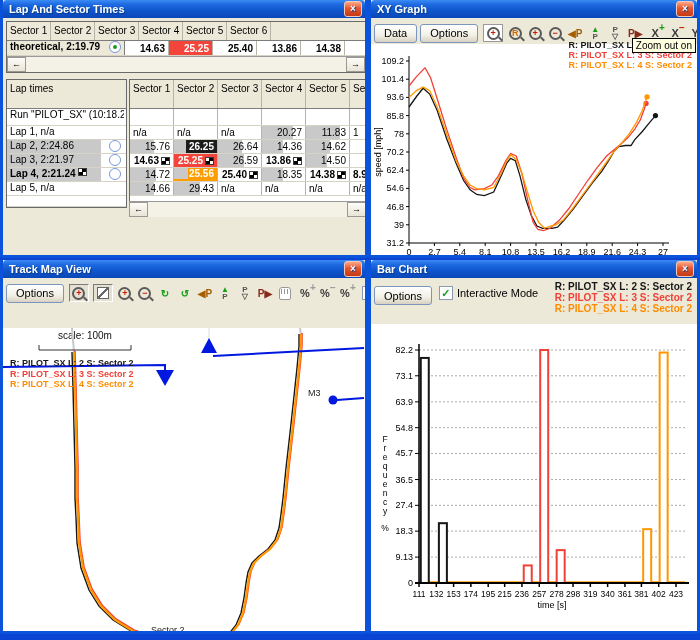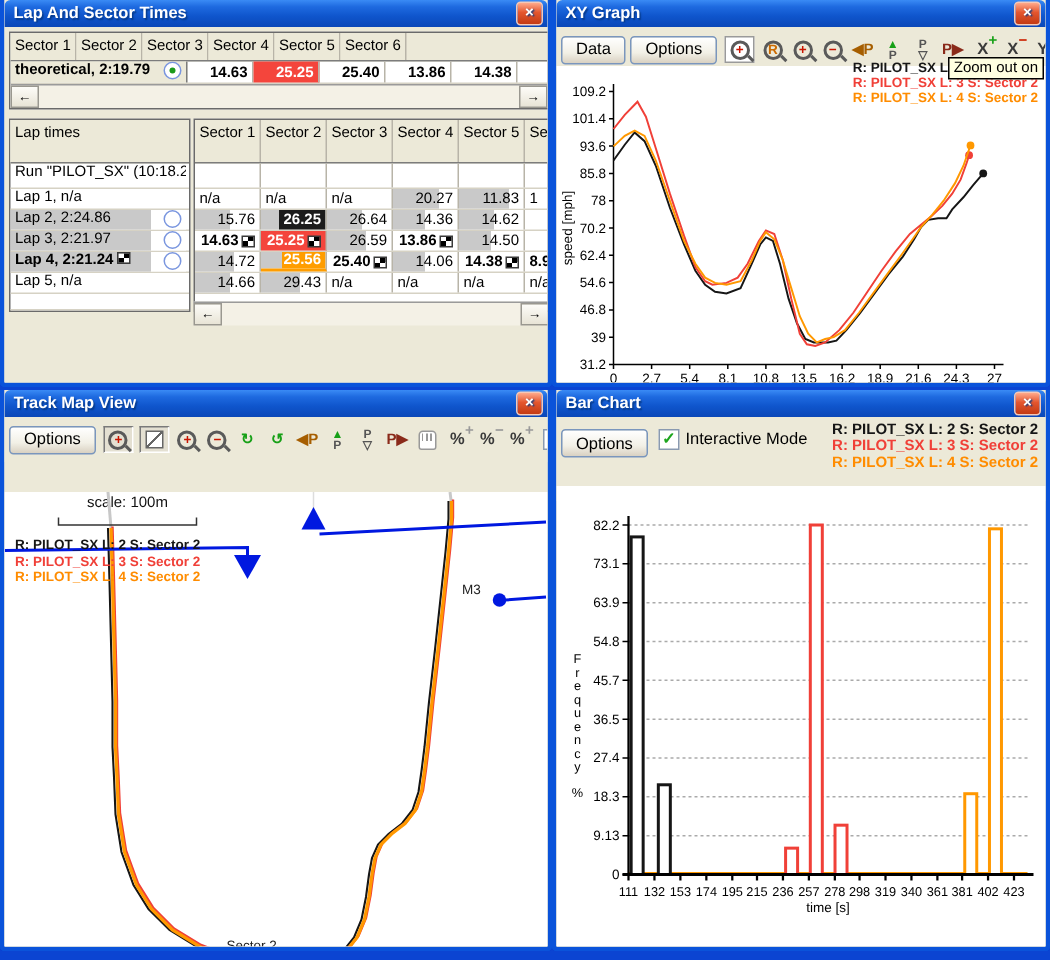--- a/index.html
+++ b/index.html
@@ -276,21 +276,21 @@
                 <span>14.72</span>
               </div>
               <div class="cell r13 bg-orange bold">
                 <span>25.56</span>
               </div>
               <div class="cell r13 bold">
                 <span>25.40</span>
                 <span class="mk"></span>
               </div>
               <div class="cell r13" style="background: linear-gradient(to right, rgb(201, 201, 201) 50%, rgb(255, 255, 255) 50%);">
-                <span>14.06</span>
+                <span>18.35</span>
               </div>
               <div class="cell r13 bold">
                 <span>14.38</span>
                 <span class="mk"></span>
               </div>
               <div class="cell r13 bold na">
                 <span>8.9</span>
               </div>
             </div>
             <div class="trow">

